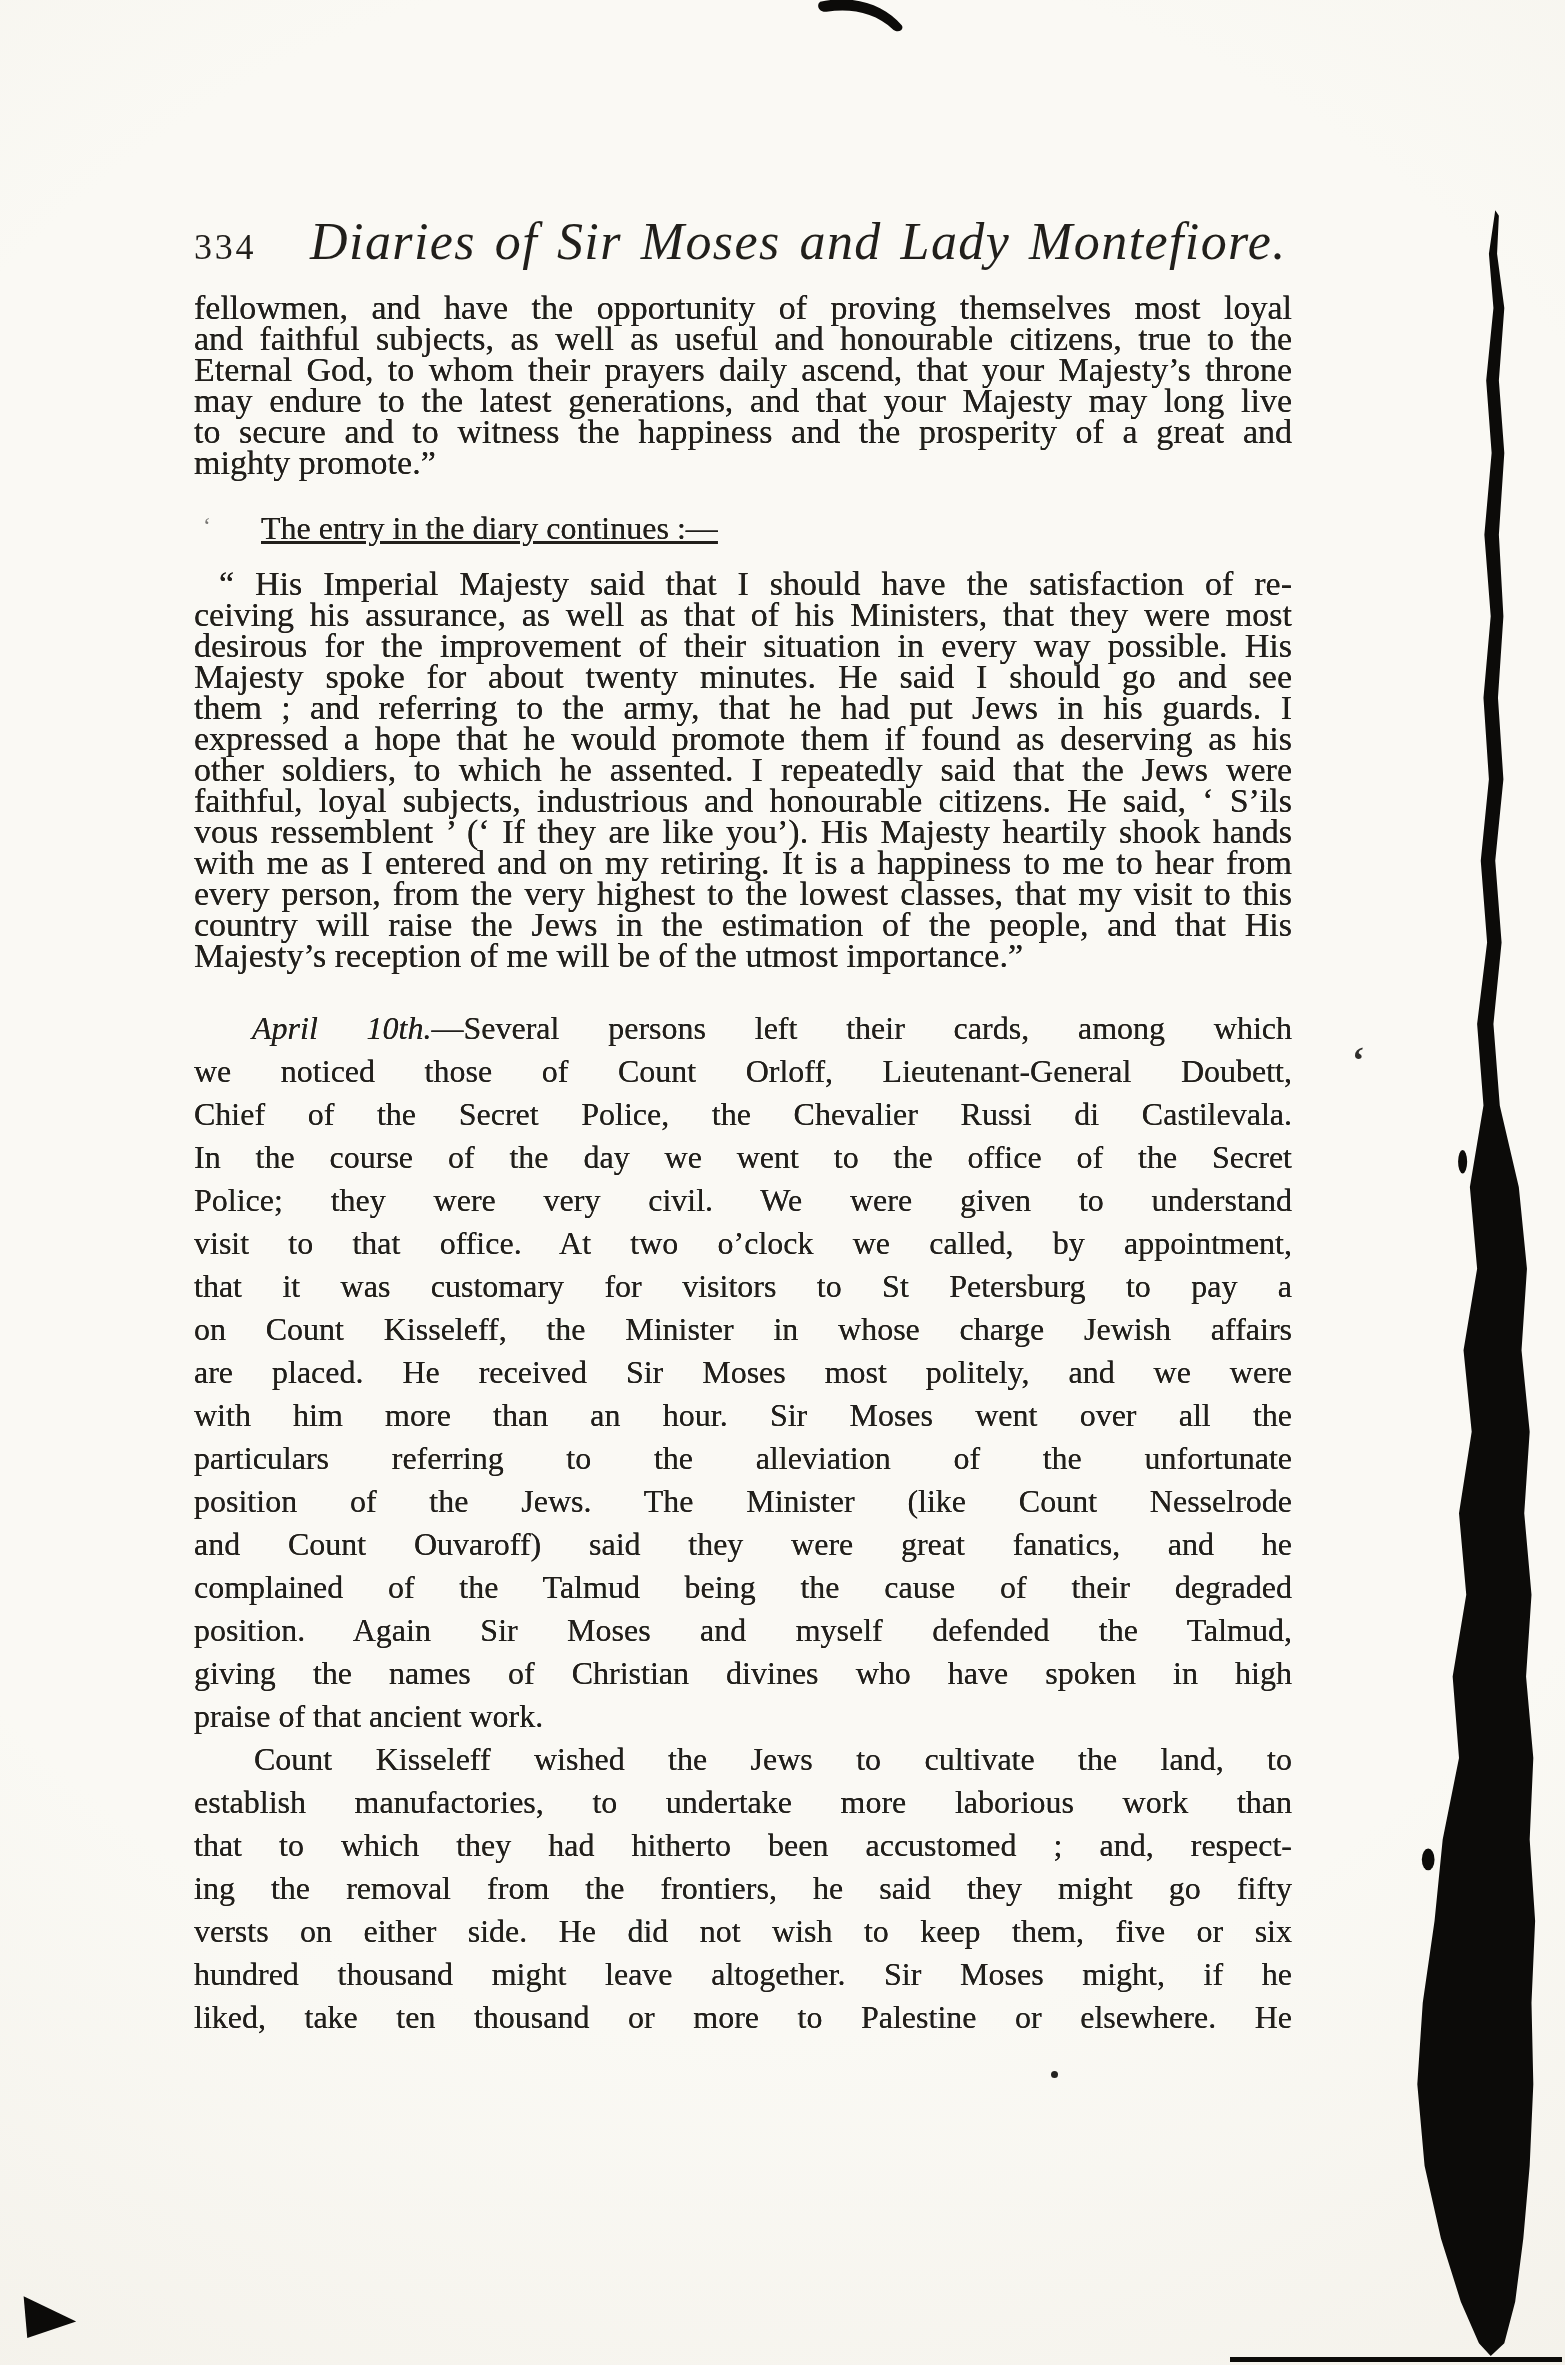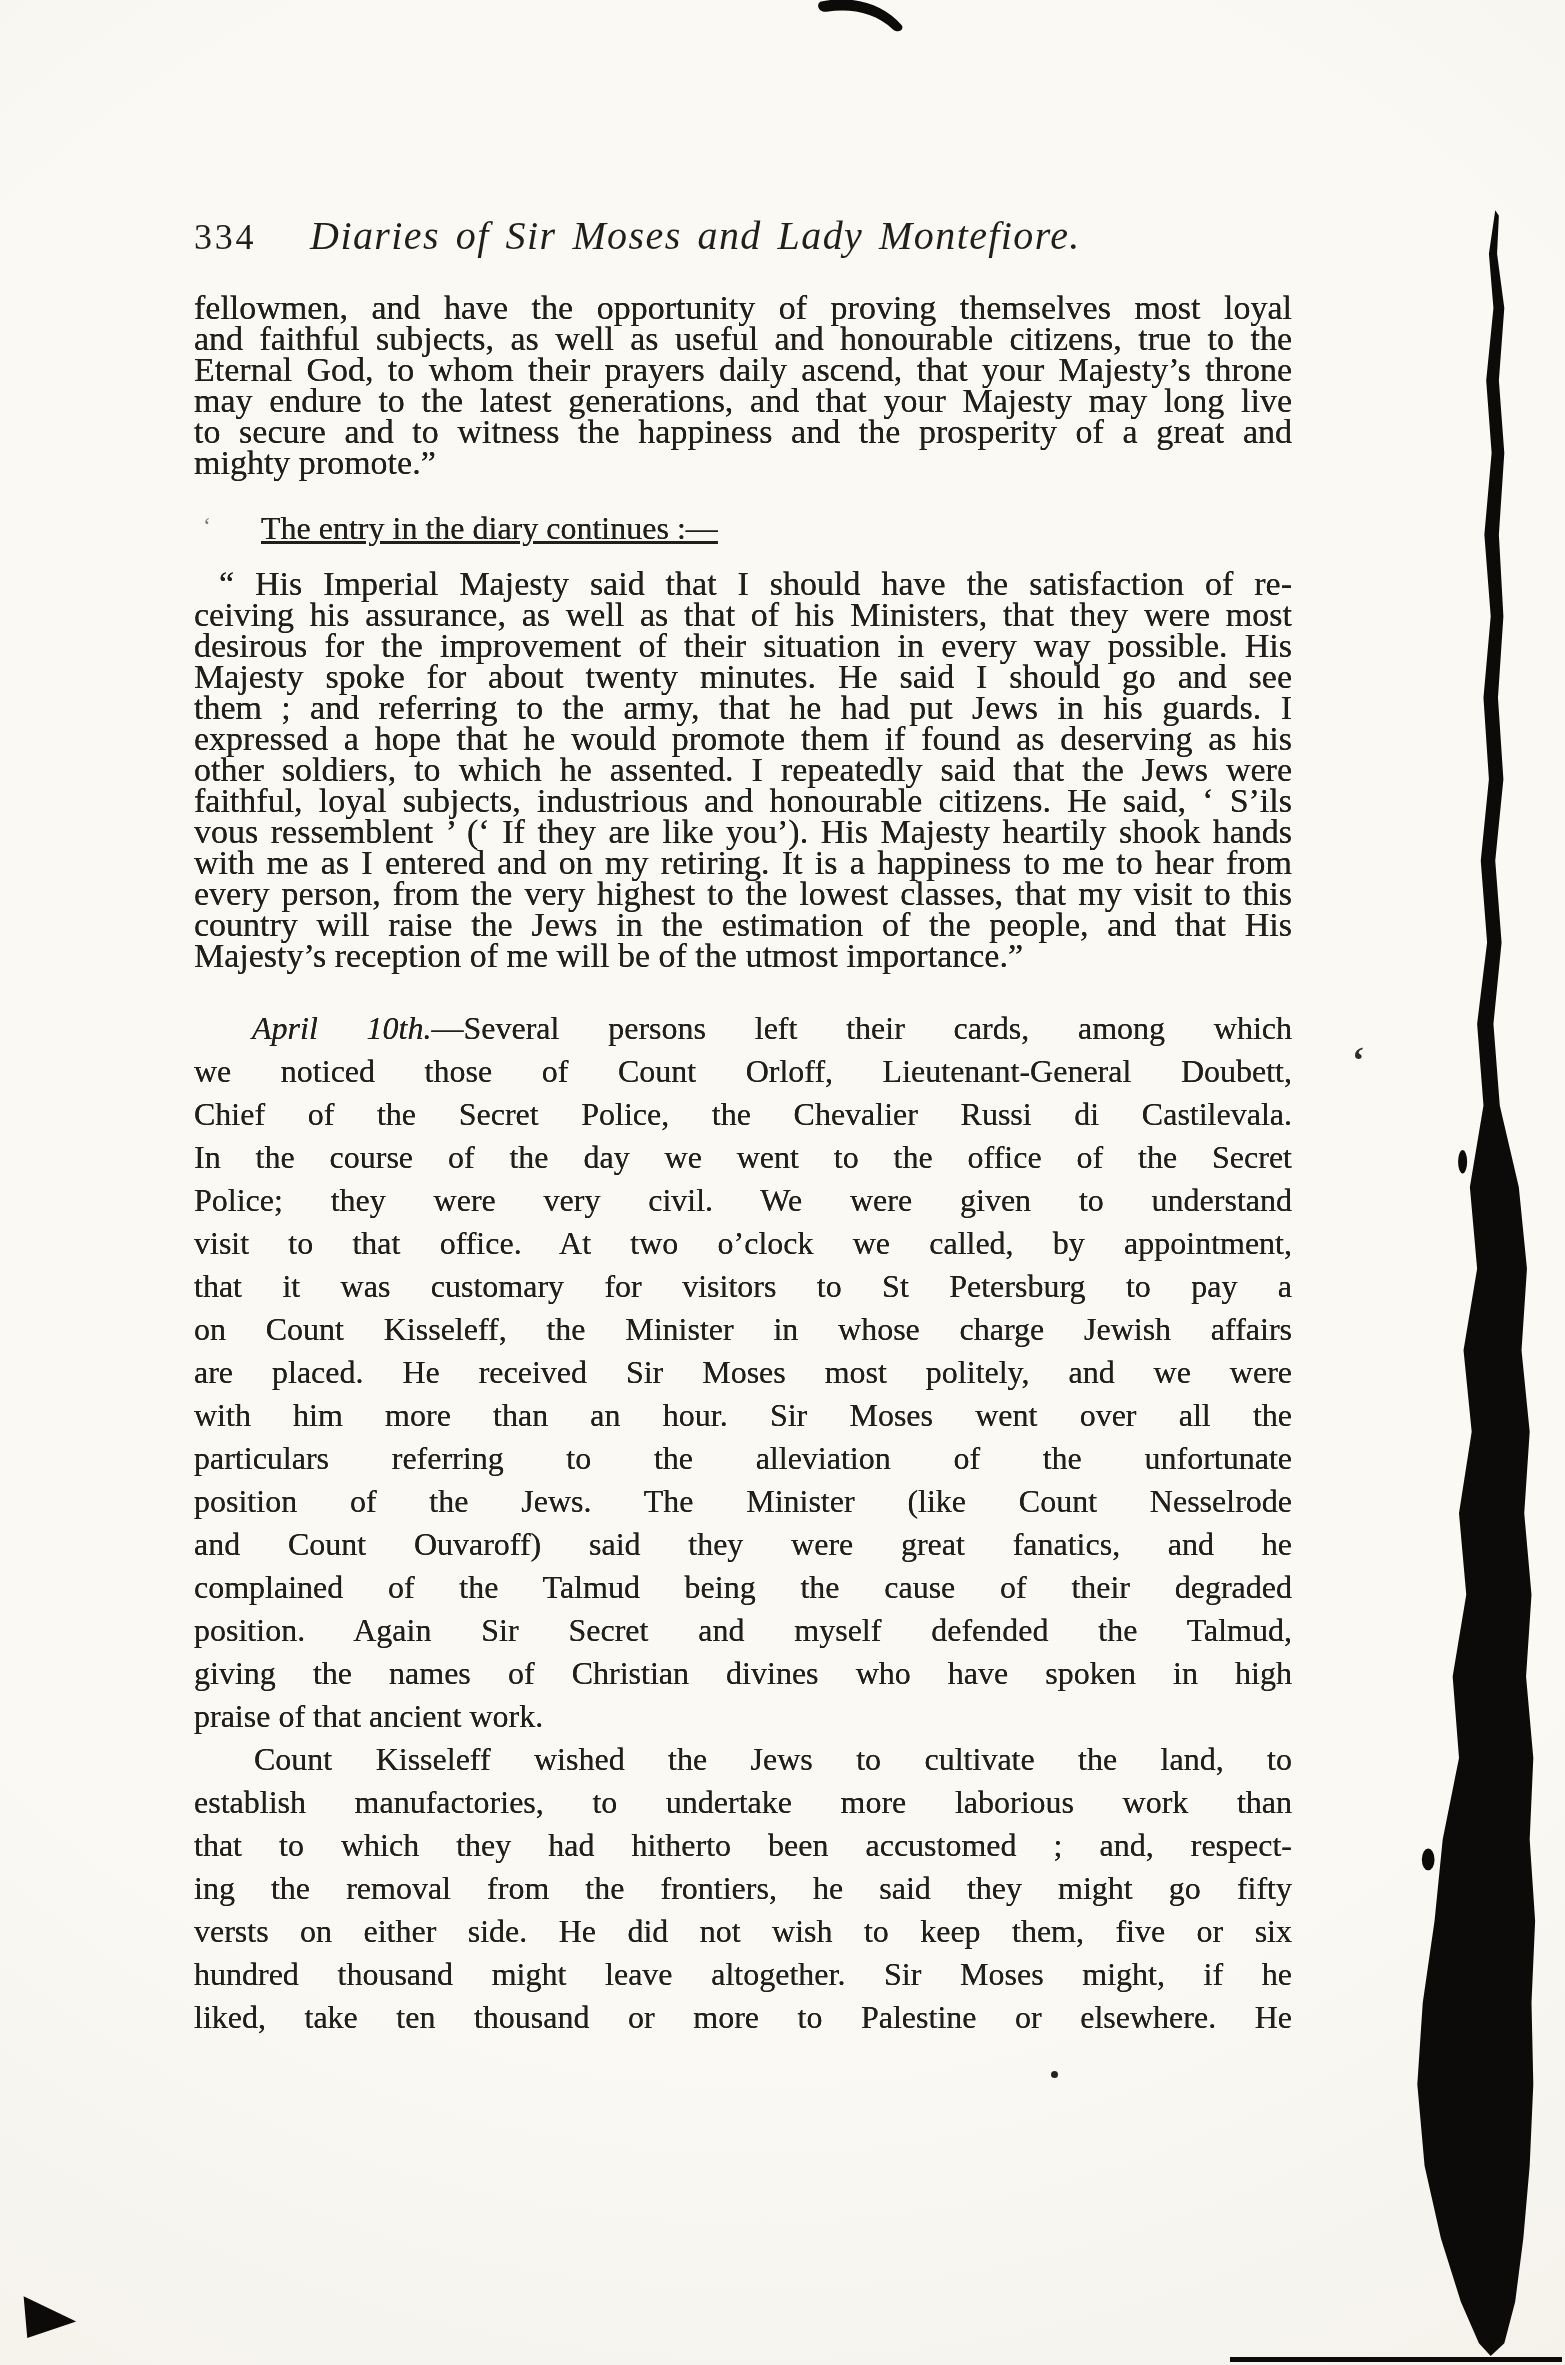--- a/index.html
+++ b/index.html
@@ -16,21 +16,21 @@
   .header {
     position: absolute;
     top: 212px;
     left: 194px;
     width: 1123px;
     white-space: nowrap;
   }
   .page-num { font-size: 36px; letter-spacing: 2.7px; }
   .title {
     font-style: italic;
-    font-size: 40px;
+    font-size: 52px;
     margin-left: 54px;
     letter-spacing: 1.4px;
     word-spacing: 4.5px;
   }
   .block {
     position: absolute;
     left: 194px;
     width: 1098px;
     text-shadow: 0 0 0.5px currentColor;
   }
@@ -118,21 +118,21 @@
         <div class="tline">Police; they were very civil. We were given to understand</div>
         <div class="tline">visit to that office. At two o’clock we called, by appointment,</div>
         <div class="tline">that it was customary for visitors to St Petersburg to pay a</div>
         <div class="tline">on Count Kisseleff, the Minister in whose charge Jewish affairs</div>
         <div class="tline">are placed. He received Sir Moses most politely, and we were</div>
         <div class="tline">with him more than an hour. Sir Moses went over all the</div>
         <div class="tline">particulars referring to the alleviation of the unfortunate</div>
         <div class="tline">position of the Jews. The Minister (like Count Nesselrode</div>
         <div class="tline">and Count Ouvaroff) said they were great fanatics, and he</div>
         <div class="tline">complained of the Talmud being the cause of their degraded</div>
-        <div class="tline">position. Again Sir Secret and myself defended the Talmud,</div>
+        <div class="tline">position. Again Sir Moses and myself defended the Talmud,</div>
         <div class="tline">giving the names of Christian divines who have spoken in high</div>
         <div class="tline">praise of that ancient work.</div>
       </div>
     <div id="para2-lines">
         <div class="tline">Count Kisseleff wished the Jews to cultivate the land, to</div>
         <div class="tline">establish manufactories, to undertake more laborious work than</div>
         <div class="tline">that to which they had hitherto been accustomed ; and, respect-</div>
         <div class="tline">ing the removal from the frontiers, he said they might go fifty</div>
         <div class="tline">versts on either side. He did not wish to keep them, five or six</div>
         <div class="tline">hundred thousand might leave altogether. Sir Moses might, if he</div>

